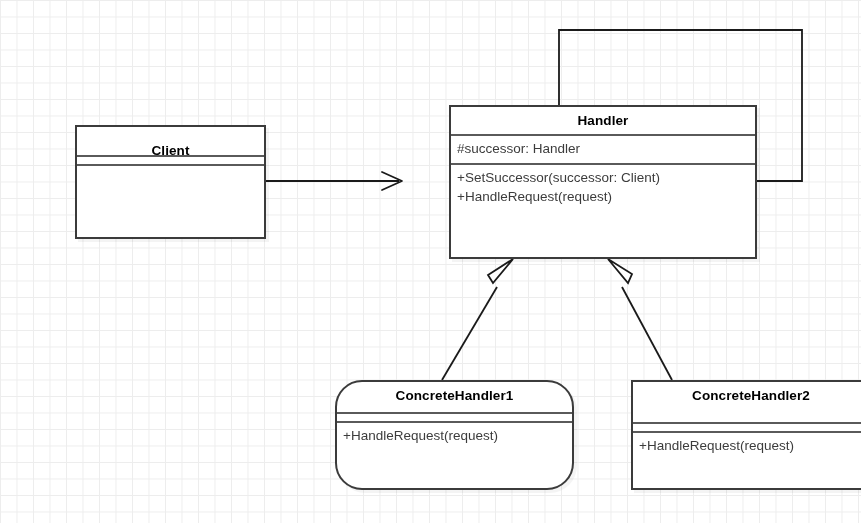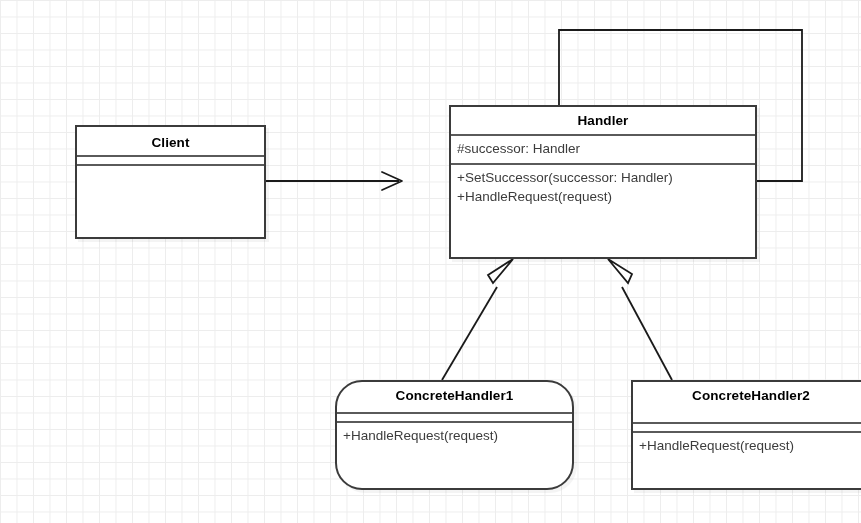--- a/index.html
+++ b/index.html
@@ -57,21 +57,21 @@
     font-size: 13.5px;
     color: #3c3c3c;
     padding: 3px 6px 0 6px;
     line-height: 19px;
     white-space: pre-wrap;
   }
   .uml-compartment.empty { padding: 0; }
 
   
   #client-class { left: 31px; top: 125px; width: 191px; height: 114px; }
-  #client-class .uml-name { padding-top: 8px; height: 28px; }
+  #client-class .uml-name { padding-top: 16px; height: 28px; }
   #client-attrs { height: 7px; }
   #client-ops { height: auto; }
 
   
   #handler-class { left: 405px; top: 105px; width: 308px; height: 154px; }
   #handler-class .uml-name { padding-top: 6px; height: 27px; }
   #handler-attrs { height: 27px; }
 
   
   #concrete1-class { left: 291px; top: 380px; width: 239px; height: 110px; border-radius: 27px; }
@@ -117,21 +117,21 @@
     <div class="uml-compartment empty" id="client-attrs"></div>
     <div class="uml-divider"></div>
     <div class="uml-compartment" id="client-ops"></div>
   </div>
 
   <div class="uml-class" id="handler-class">
     <div class="uml-name">Handler</div>
     <div class="uml-divider"></div>
     <div class="uml-compartment" id="handler-attrs">#successor: Handler</div>
     <div class="uml-divider"></div>
-    <div class="uml-compartment" id="handler-ops">+SetSuccessor(successor: Handler)
+    <div class="uml-compartment" id="handler-ops">+SetSuccessor(successor: Client)
 +HandleRequest(request)</div>
   </div>
 
   <div class="uml-class" id="concrete1-class">
     <div class="uml-name">ConcreteHandler1</div>
     <div class="uml-divider"></div>
     <div class="uml-compartment empty" id="concrete1-attrs"></div>
     <div class="uml-divider"></div>
     <div class="uml-compartment" id="concrete1-ops">+HandleRequest(request)</div>
   </div>

